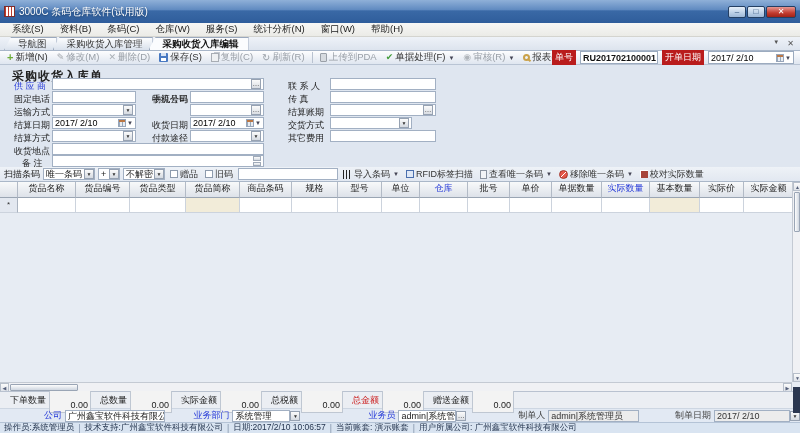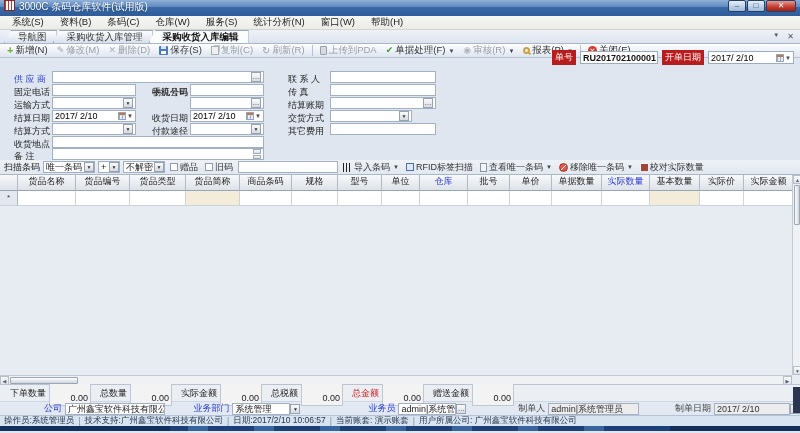--- a/index.html
+++ b/index.html
@@ -1,19 +1,19 @@
 <!DOCTYPE html>
 <html><head>
 <meta charset="utf-8">
 <style>
 *{box-sizing:border-box;margin:0;padding:0}
 html,body{width:800px;height:433px;overflow:hidden;font-family:"Liberation Sans","DejaVu Sans",sans-serif;font-size:10px}
 .win{position:relative;width:800px;height:433px;background:#dfe6f0}
 
-.titlebar{height:16px;background:linear-gradient(#8fb0d8,#5d88bf 45%,#3a69a6 46%,#2f5d9b);display:flex;align-items:flex-start;padding:0 4px;color:#fff}
+.titlebar{height:23px;background:linear-gradient(#8fb0d8,#5d88bf 45%,#3a69a6 46%,#2f5d9b);display:flex;align-items:center;padding:0 4px;color:#fff}
 .appicon{width:11px;height:11px;margin-right:4px;background:#fff;border:1px solid #7b2d2d;background-image:repeating-linear-gradient(90deg,#c0392b 0 1px,transparent 1px 3px)}
 .apptitle{font-size:10px;text-shadow:0 1px 2px #1d3d66;flex:1}
 .winbtns{display:flex;gap:1px}
 .wbtn{width:18px;height:12px;border:1px solid #243f63;border-radius:2px;background:linear-gradient(#e7f0fa,#9db8d8);color:#274a74;font-size:8px;line-height:10px;text-align:center}
 .wbtn.close{width:30px;background:linear-gradient(#e79892,#c23b2e 60%,#a02317);color:#fff}
 
 .menubar{height:14px;background:linear-gradient(#f7f7f5,#ebebe7);border-bottom:1px solid #d4d4cf;display:flex;padding-left:4px}
 .menuitem{padding:0 8px;font-size:9.5px;color:#222}
 
 .tabstrip{height:14px;background:linear-gradient(#eef2f8,#dde4ee);display:flex;align-items:flex-end;padding-left:4px;border-bottom:1px solid #a8b6c9;position:relative}
@@ -200,20 +200,21 @@
     <span class="docinput">RU201702100001</span>
     <span class="chip">开单日期</span>
     <span class="datebox">
         <span class="val">2017/ 2/10</span>
         <span class="calico"></span>
         <span class="darr">▼</span>
       </span>
   </div>
 
   <div class="formarea">
+    <div class="ftitle">采购收货入库单</div>
 
     <span class="lbl blue" style="left:14px;top:15px">供 应 商</span>
     <span class="inp" style="left:52px;top:13px;width:212px">
         <span class="val"></span>
         <span class="cbtn">…</span>
       </span>
     <span class="lbl" style="left:288px;top:15px">联 系 人</span>
     <span class="inp" style="left:330px;top:13px;width:106px">
         <span class="val"></span>
       </span>
@@ -278,21 +279,21 @@
     <span class="lbl" style="left:288px;top:67px">其它费用</span>
     <span class="inp" style="left:330px;top:65px;width:106px">
         <span class="val"></span>
       </span>
 
     <span class="lbl" style="left:14px;top:80px">收货地点</span>
     <span class="inp" style="left:52px;top:78px;width:212px">
         <span class="val"></span>
       </span>
 
-    <span class="lbl" style="left:14px;top:92px">备    注</span>
+    <span class="lbl" style="left:22px;top:92px">备    注</span>
     <span class="inp" style="left:52px;top:90px;width:212px">
         <span class="val"></span>
         <span class="spin">
           <i></i>
           <i></i>
         </span>
       </span>
   </div>
 
   <div class="scanbar">

